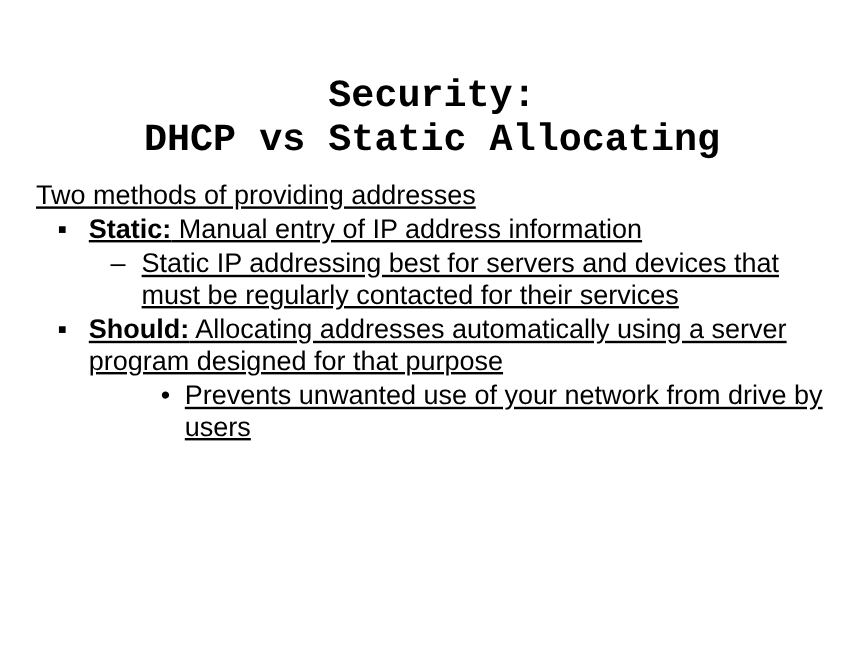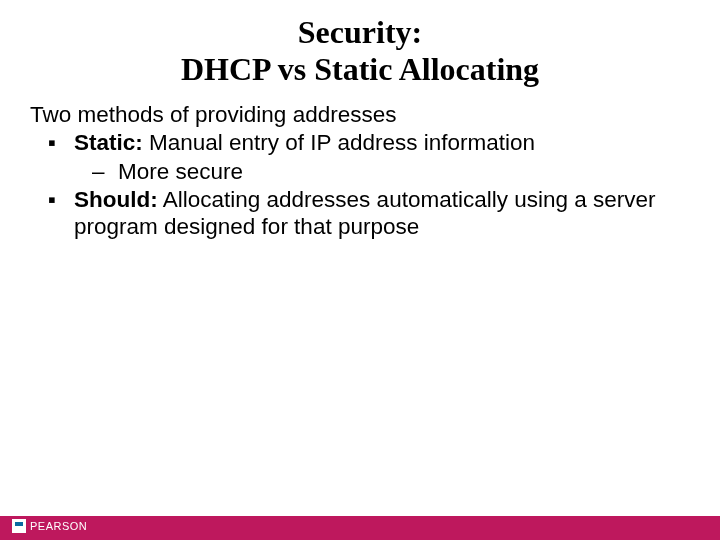--- a/index.html
+++ b/index.html
@@ -17,27 +17,29 @@
     width: 720px;
     height: 540px;
     box-sizing: border-box;
   }
   .title {
     text-align: center;
     font-weight: 900;
     font-size: 32px;
     line-height: 1.15;
     padding: 14px 40px 8px 40px;
-    font-family: Liberation Serif, serif;
+    font-family: Liberation Mono, monospace;
     letter-spacing: 0px;
+    margin-top: 48px;
   }
   .body {
     padding: 6px 30px 0 30px;
     font-size: 22.5px;
     line-height: 1.18;
+    text-decoration: underline;
   }
   .intro {
     margin: 0 0 2px 0;
   }
   .lvl1 {
     margin: 0 0 2px 44px;
     text-indent: -26px;
   }
   .lvl1 .bullet {
     display: inline-block;
@@ -115,25 +117,28 @@
   </div>
 
   <div class="body">
 
     <p class="intro">Two methods of providing addresses</p>
 
     <p class="lvl1">
       <span class="bullet">▪</span><span class="bold">Static:</span><span> Manual entry of IP address information</span>
     </p>
     <p class="lvl2">
-      <span class="bullet">–</span><span>More secure</span>
+      <span class="bullet">–</span><span>Static IP addressing best for servers and devices that must be regularly contacted for their services</span>
     </p>
 
     <p class="lvl1">
       <span class="bullet">▪</span><span class="bold">Should:</span><span> Allocating addresses automatically using a server program designed for that purpose</span>
+    </p>
+    <p class="lvl3">
+      <span class="bullet">•</span><span>Prevents unwanted use of your network from drive by users</span>
     </p>
 
   </div>
 
   <div class="footer">
     <div class="logo">
       <div class="logo-mark"></div>
       <div class="logo-text">PEARSON</div>
     </div>
   </div>

